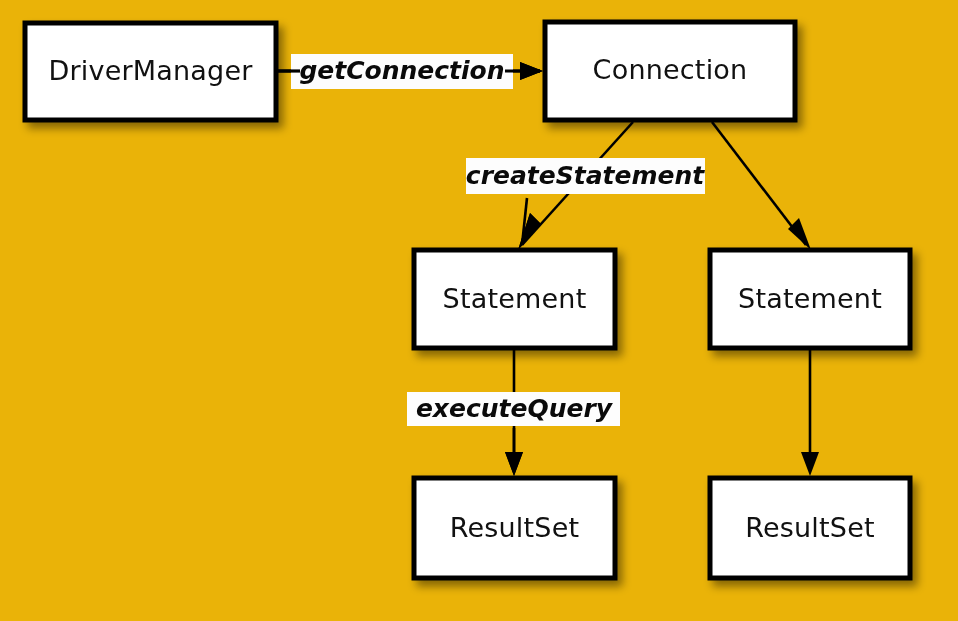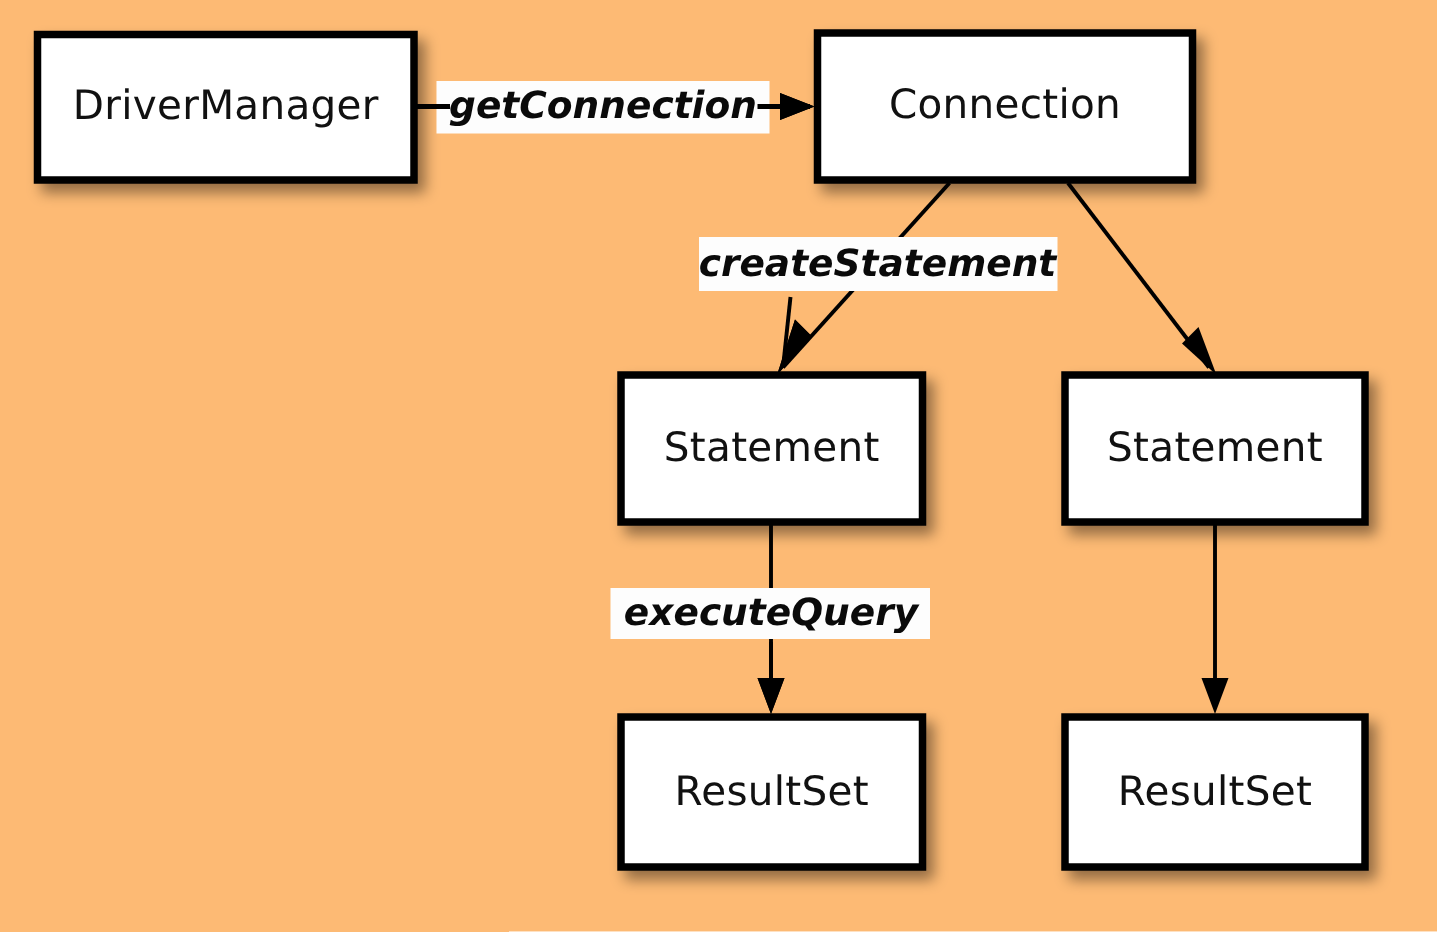--- a/index.html
+++ b/index.html
@@ -58,21 +58,21 @@
     font-style: italic;
     font-weight: 600;
     fill: #0a0a0a;
     text-anchor: middle;
     dominant-baseline: middle;
   }
 </style>
 </head>
 <body>
 
-<div id="canvas" style="background: #fdba74;">
+<div id="canvas" style="background: #eab308;">
 
   <svg id="diagram-svg" viewBox="0 0 958 621">
     <defs>
       <filter id="boxShadow" x="-40%" y="-40%" width="200%" height="200%">
         <feDropShadow dx="5" dy="6" stdDeviation="4.5" flood-color="#000000" flood-opacity="0.42"></feDropShadow>
       </filter>
     </defs>
 
     <g>
       <line class="edge-line" x1="277" y1="71" x2="540" y2="71"></line>

